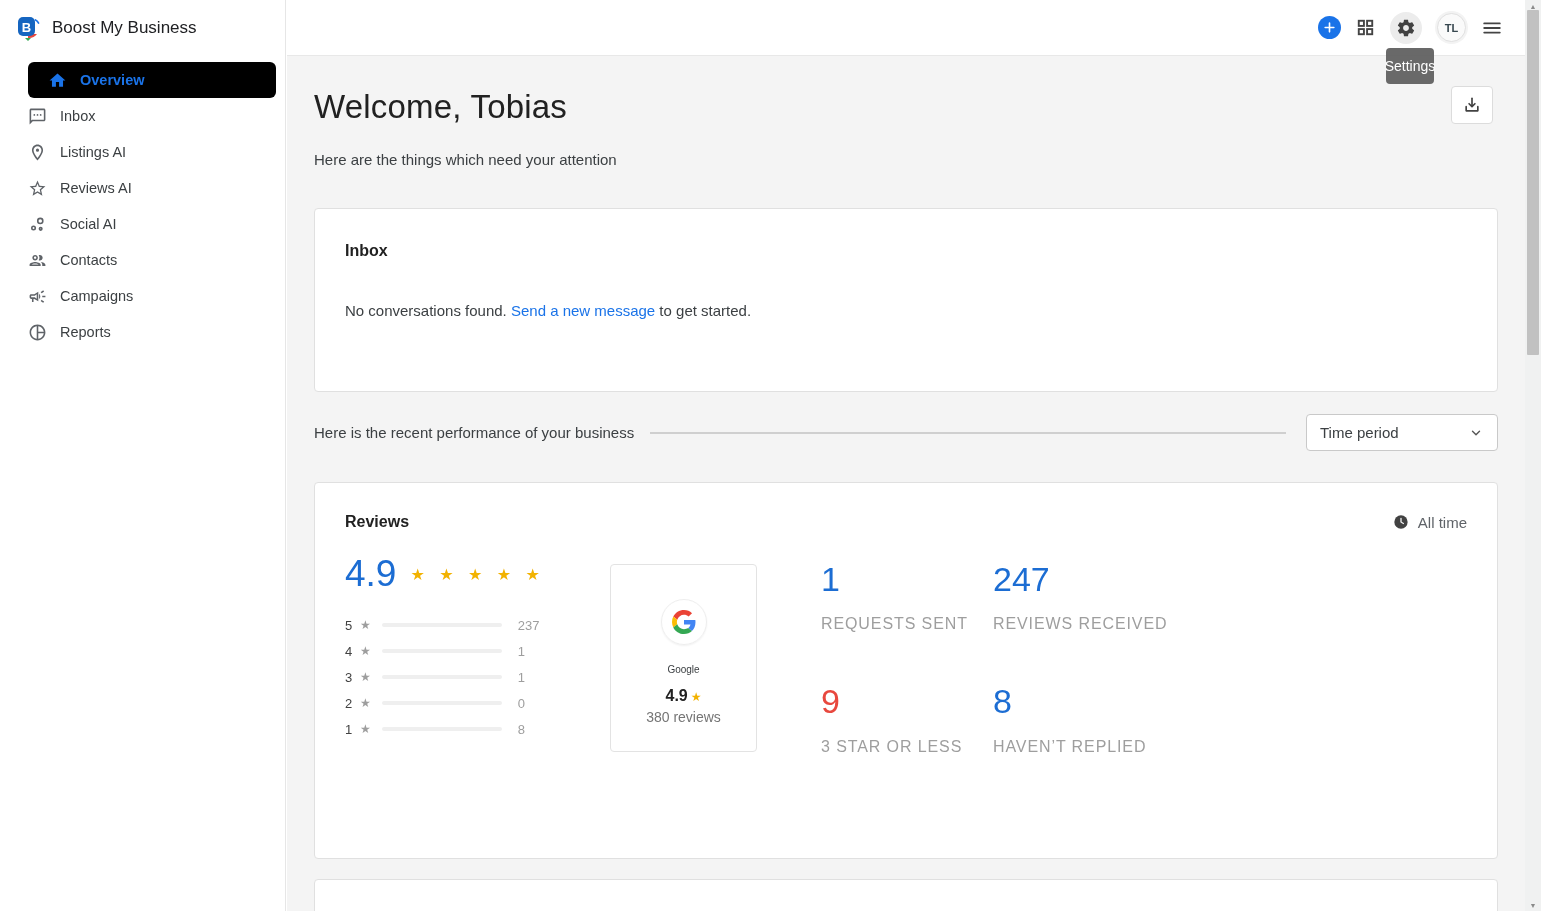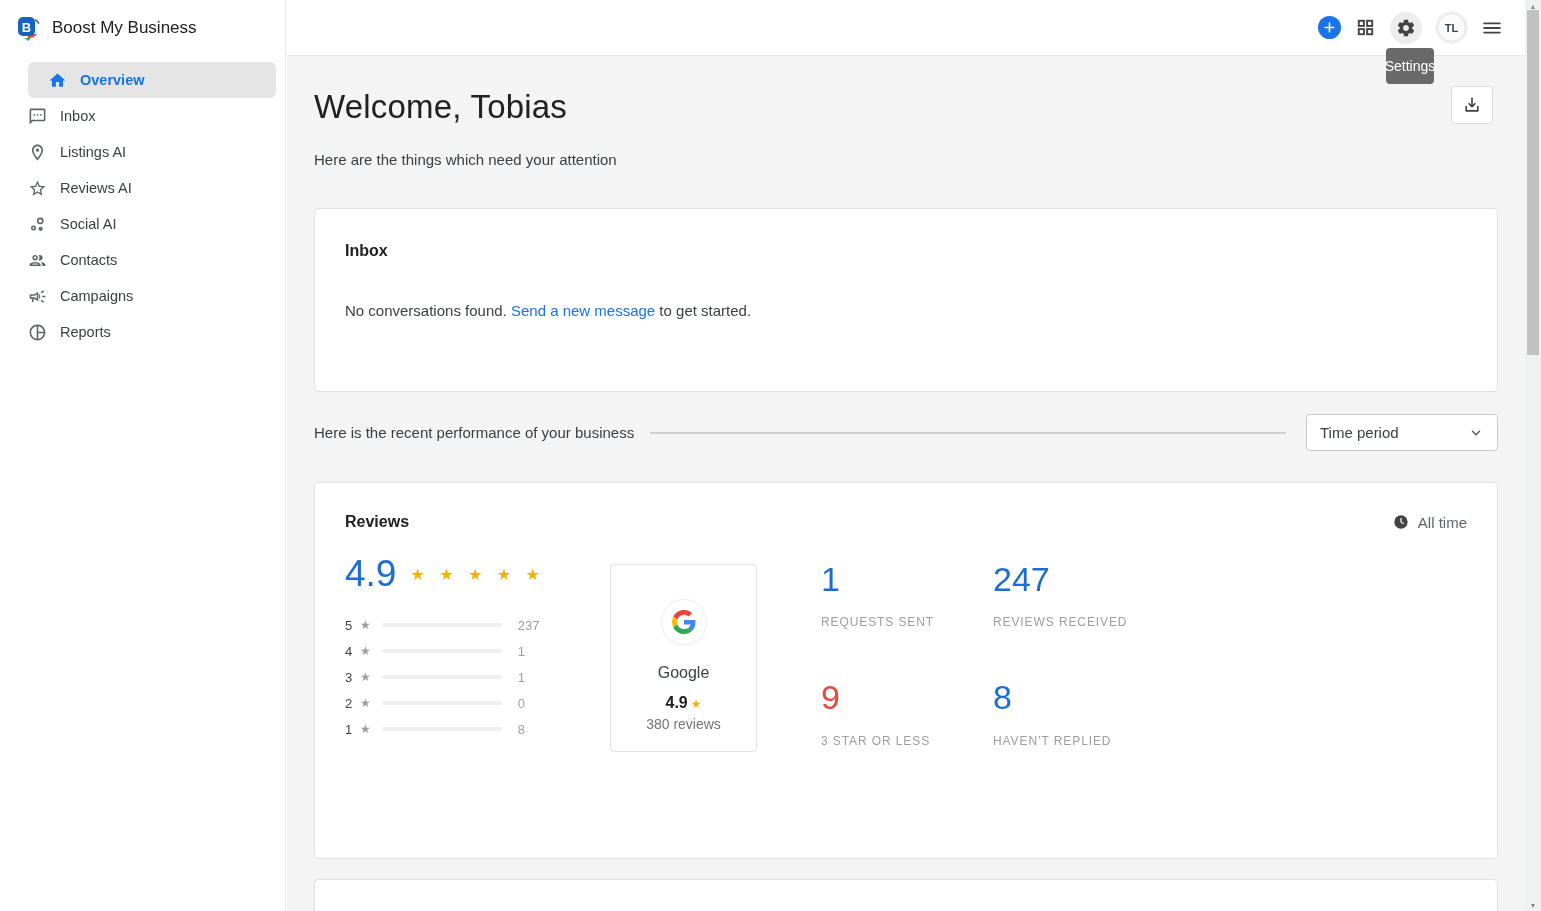--- a/index.html
+++ b/index.html
@@ -10,21 +10,21 @@
   .sidebar { position:absolute; left:0; top:0; width:286px; height:911px;
     background:#fff; border-right:1px solid #e6e6e6; z-index:5; }
   .brand { display:flex; align-items:center; height:56px; padding-left:14px; }
   .brand-logo { width:28px; height:28px; flex:0 0 auto; }
   .brand-title { margin-left:10px; font-size:17px; font-weight:500; color:#202124; }
   .nav { margin-top:6px; }
   .nav-item { display:flex; align-items:center; height:36px; margin:0 9px 0 8px;
     padding-left:19px; border-radius:6px; cursor:pointer; color:#3c4043; }
   .nav-item .nicon { width:20px; height:20px; display:flex; align-items:center; justify-content:center; color:#5f6368; }
   .nav-item .nlabel { margin-left:13px; font-size:14.5px; }
-  .nav-item.selected { background:#e5e5e5; color:#1a73e8;margin-left:28px; }
+  .nav-item.selected { background:#000000; color:#1a73e8;margin-left:28px; }
   .nav-item.selected .nicon { color:#1a73e8; }
   .nav-item.selected .nlabel { font-weight:600; color:#1a73e8; }
 
   
   .main { position:absolute; left:287px; top:0; right:16px; bottom:0; }
   .topbar { height:56px; background:#fff; border-bottom:1px solid #e8e8e8;
     display:flex; align-items:center; justify-content:flex-end; padding-right:22px; gap:15px; }
   .icon-btn { display:flex; align-items:center; justify-content:center; cursor:pointer;
     background:none; border:none; color:#5f6368; }
   .add-btn { width:23px; height:23px; border-radius:50%; background:#1a73e8; color:#fff; }
@@ -77,29 +77,29 @@
   .rv-row .track { margin-left:11px; width:120px; height:4px; background:#efefef; border-radius:2px; overflow:hidden; }
   .rv-row .fill { height:4px; background:#f7bd1e; border-radius:2px; }
   .rv-row .cnt { margin-left:16px; font-size:13px; color:#9e9e9e; }
 
   .provider-card { width:147px; height:188px; margin-left:30px; margin-top:11px; flex:0 0 auto;
     background:#fff; border:1px solid #e3e3e3; border-radius:4px;
     display:flex; flex-direction:column; align-items:center; cursor:pointer; }
   .g-circle { margin-top:34px; width:46px; height:46px; border-radius:50%;
     border:1px solid #eee; box-shadow:0 1px 2px rgba(0,0,0,0.06);
     display:flex; align-items:center; justify-content:center; }
-  .p-name { margin-top:19px; font-size:16px; color:#3c4043; }
+  .p-name { margin-top:19px; font-size:10px; color:#3c4043; }
   .p-rating { margin-top:12px; font-size:16px; font-weight:700; color:#212121; }
   .p-rating .mini-star { color:#f2b200; font-size:12px; font-weight:400; margin-left:3px; }
   .p-reviews { margin-top:4px; font-size:14px; color:#757575; }
 
   .rv-stats { margin-left:64px; margin-top:8px; display:grid;
     grid-template-columns:172px auto; row-gap:50px; align-content:start; }
   .stat-value { font-size:34px; font-weight:500; line-height:1.1; }
-  .stat-label { margin-top:17px; font-size:12px; letter-spacing:0.9px; color:#9e9e9e; }
+  .stat-label { margin-top:17px; font-size:16px; letter-spacing:0.9px; color:#9e9e9e; }
 
   .listings-card { margin-top:20px; height:220px; padding:42px 30px; }
 
   
   .scrollbar { position:absolute; right:0; top:0; width:16px; height:911px; background:#f0f1f1; z-index:30; }
   .sb-thumb { position:absolute; left:2px; top:10px; width:12px; height:345px; background:#c1c1c1; border-radius:1px; }
   .sb-arrow { position:absolute; left:0; width:16px; height:10px; display:flex; align-items:center; justify-content:center;
     font-size:7px; color:#8a8a8a; }
   .sb-up { top:1px; } .sb-down { bottom:1px; }
 

